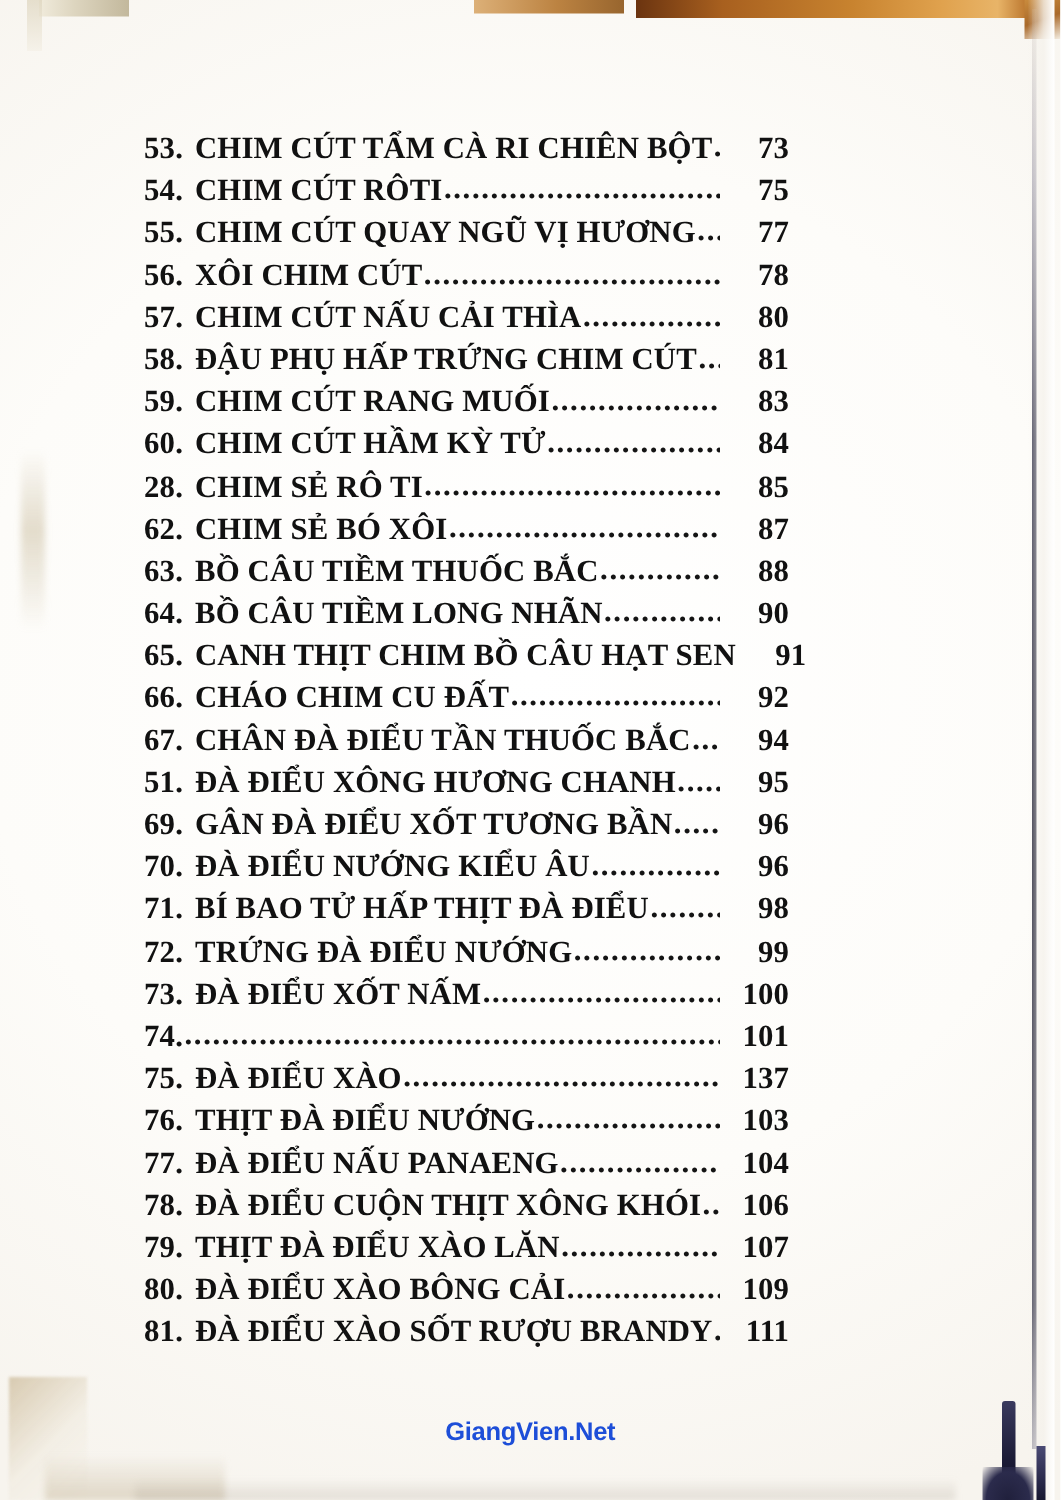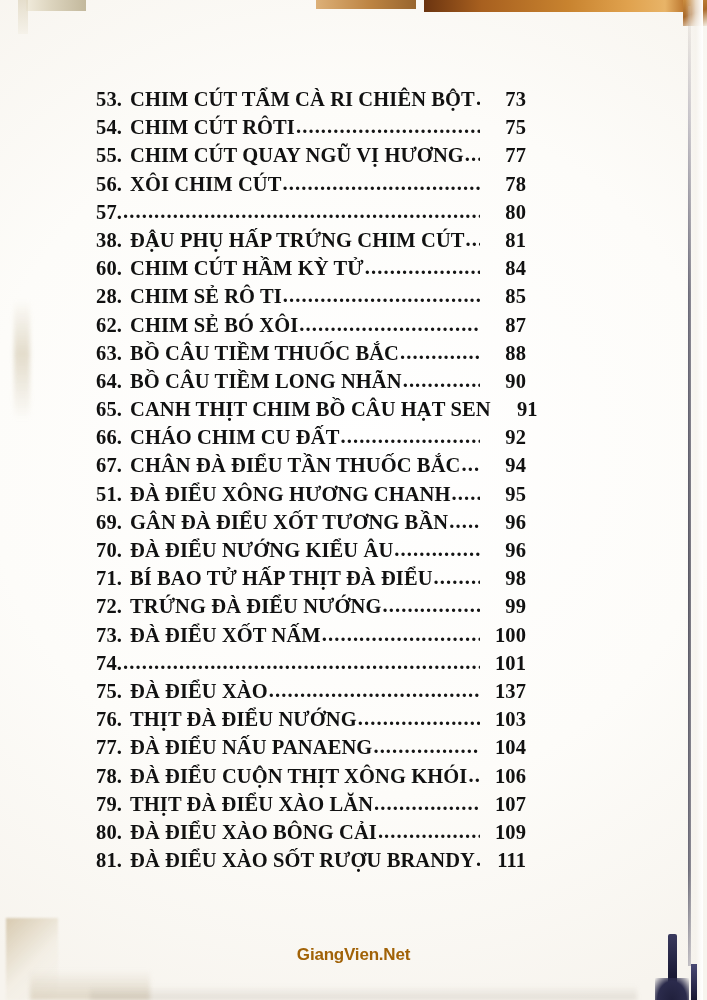--- a/index.html
+++ b/index.html
@@ -283,28 +283,35 @@
         <span class="toc-page">77</span>
       </div>
       <div class="toc-row">
         <span class="toc-num">56</span>
         <span class="toc-title">XÔI CHIM CÚT</span>
         <span class="toc-dots"></span>
         <span class="toc-page">78</span>
       </div>
       <div class="toc-row">
         <span class="toc-num">57</span>
+        <span class="toc-title">CHIM CÚT NẤU CẢI THÌA</span>
         <span class="toc-dots"></span>
         <span class="toc-page">80</span>
       </div>
       <div class="toc-row">
-        <span class="toc-num">38</span>
+        <span class="toc-num">58</span>
         <span class="toc-title">ĐẬU PHỤ HẤP TRỨNG CHIM CÚT</span>
         <span class="toc-dots"></span>
         <span class="toc-page">81</span>
+      </div>
+      <div class="toc-row">
+        <span class="toc-num">59</span>
+        <span class="toc-title">CHIM CÚT RANG MUỐI</span>
+        <span class="toc-dots"></span>
+        <span class="toc-page">83</span>
       </div>
       <div class="toc-row">
         <span class="toc-num">60</span>
         <span class="toc-title">CHIM CÚT HẦM KỲ TỬ</span>
         <span class="toc-dots"></span>
         <span class="toc-page">84</span>
       </div>
       <div class="toc-row">
         <span class="toc-num">28</span>
         <span class="toc-title">CHIM SẺ RÔ TI</span>
@@ -425,15 +432,15 @@
         <span class="toc-page">109</span>
       </div>
       <div class="toc-row">
         <span class="toc-num">81</span>
         <span class="toc-title">ĐÀ ĐIỂU XÀO SỐT RƯỢU BRANDY</span>
         <span class="toc-dots"></span>
         <span class="toc-page">111</span>
       </div>
     </div>
 
-  <div id="watermark" style="color: #a16207;">GiangVien.Net</div>
+  <div id="watermark" style="color: #1d4ed8;">GiangVien.Net</div>
 
 </div>
 
 </body></html>

